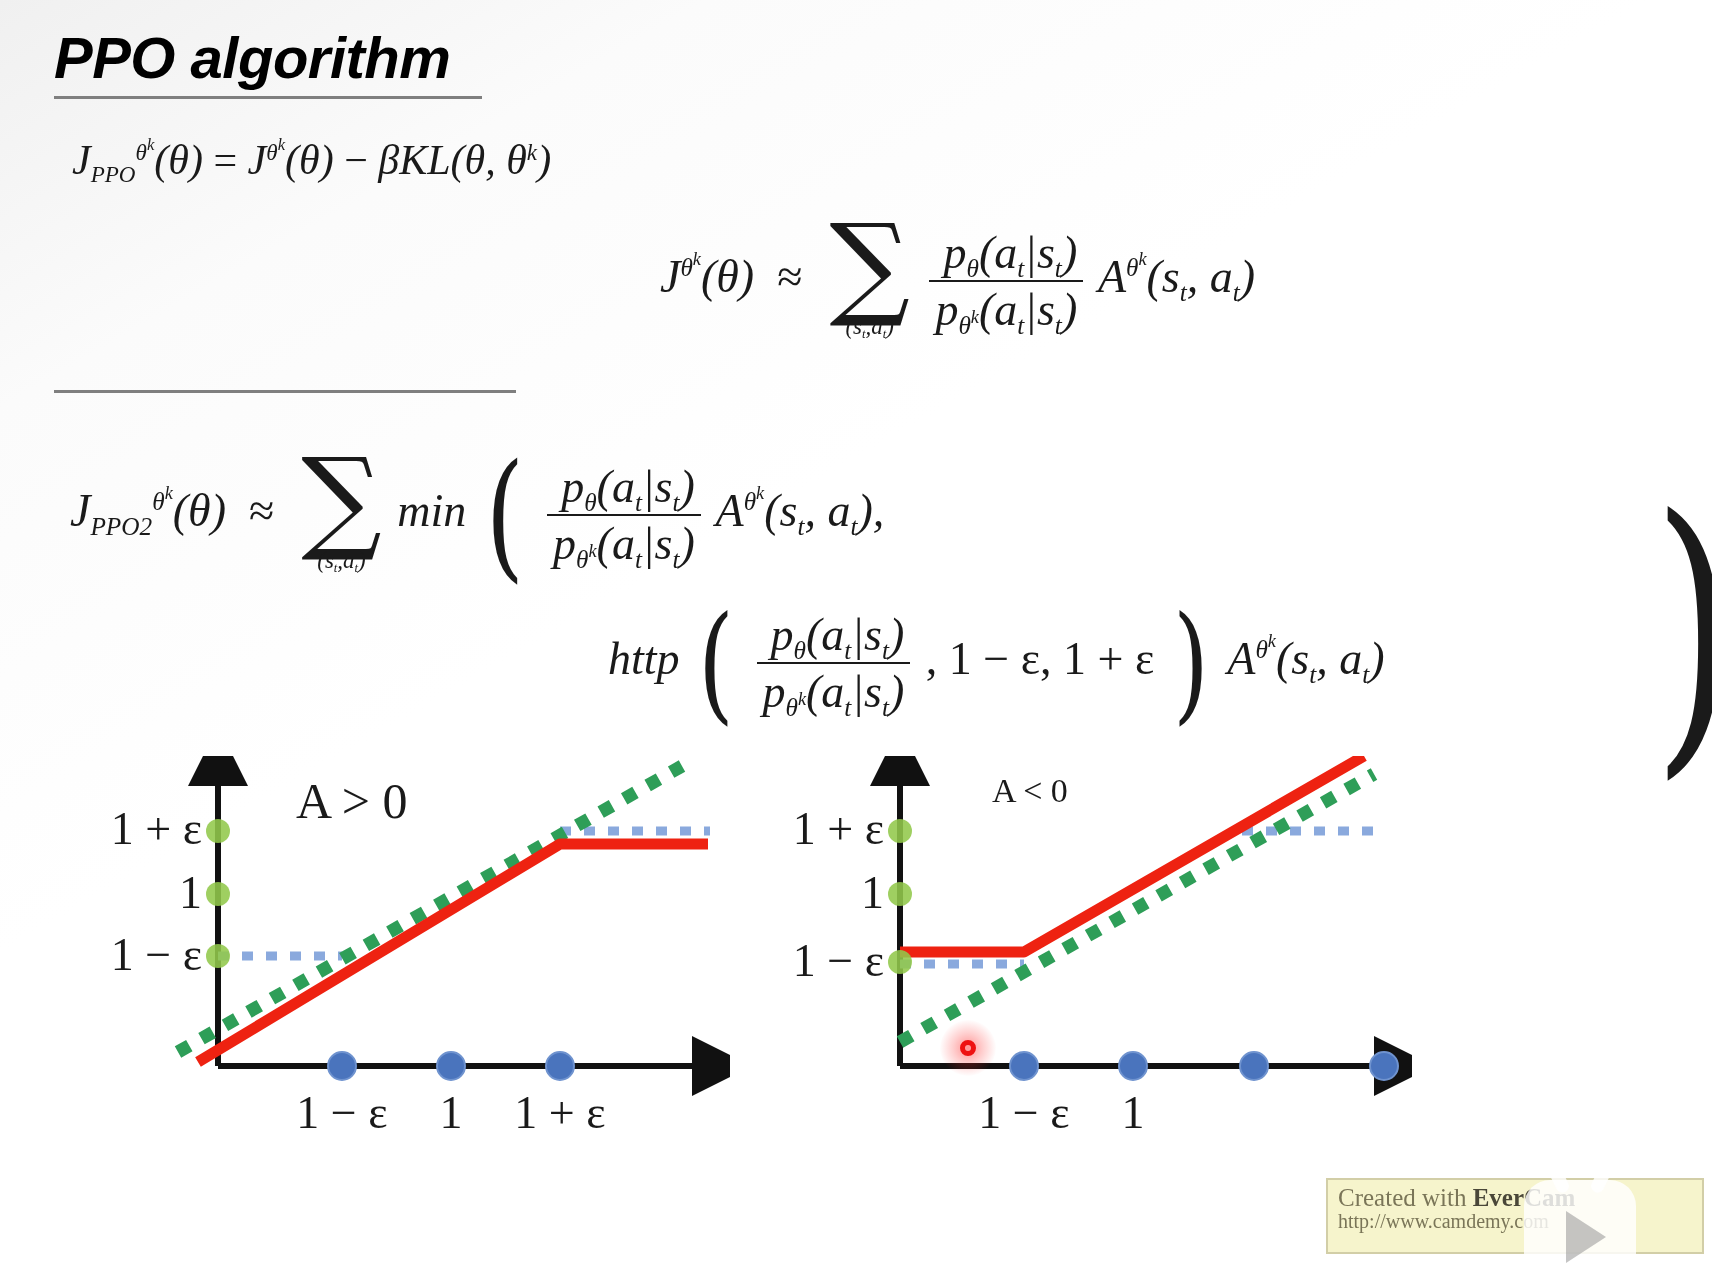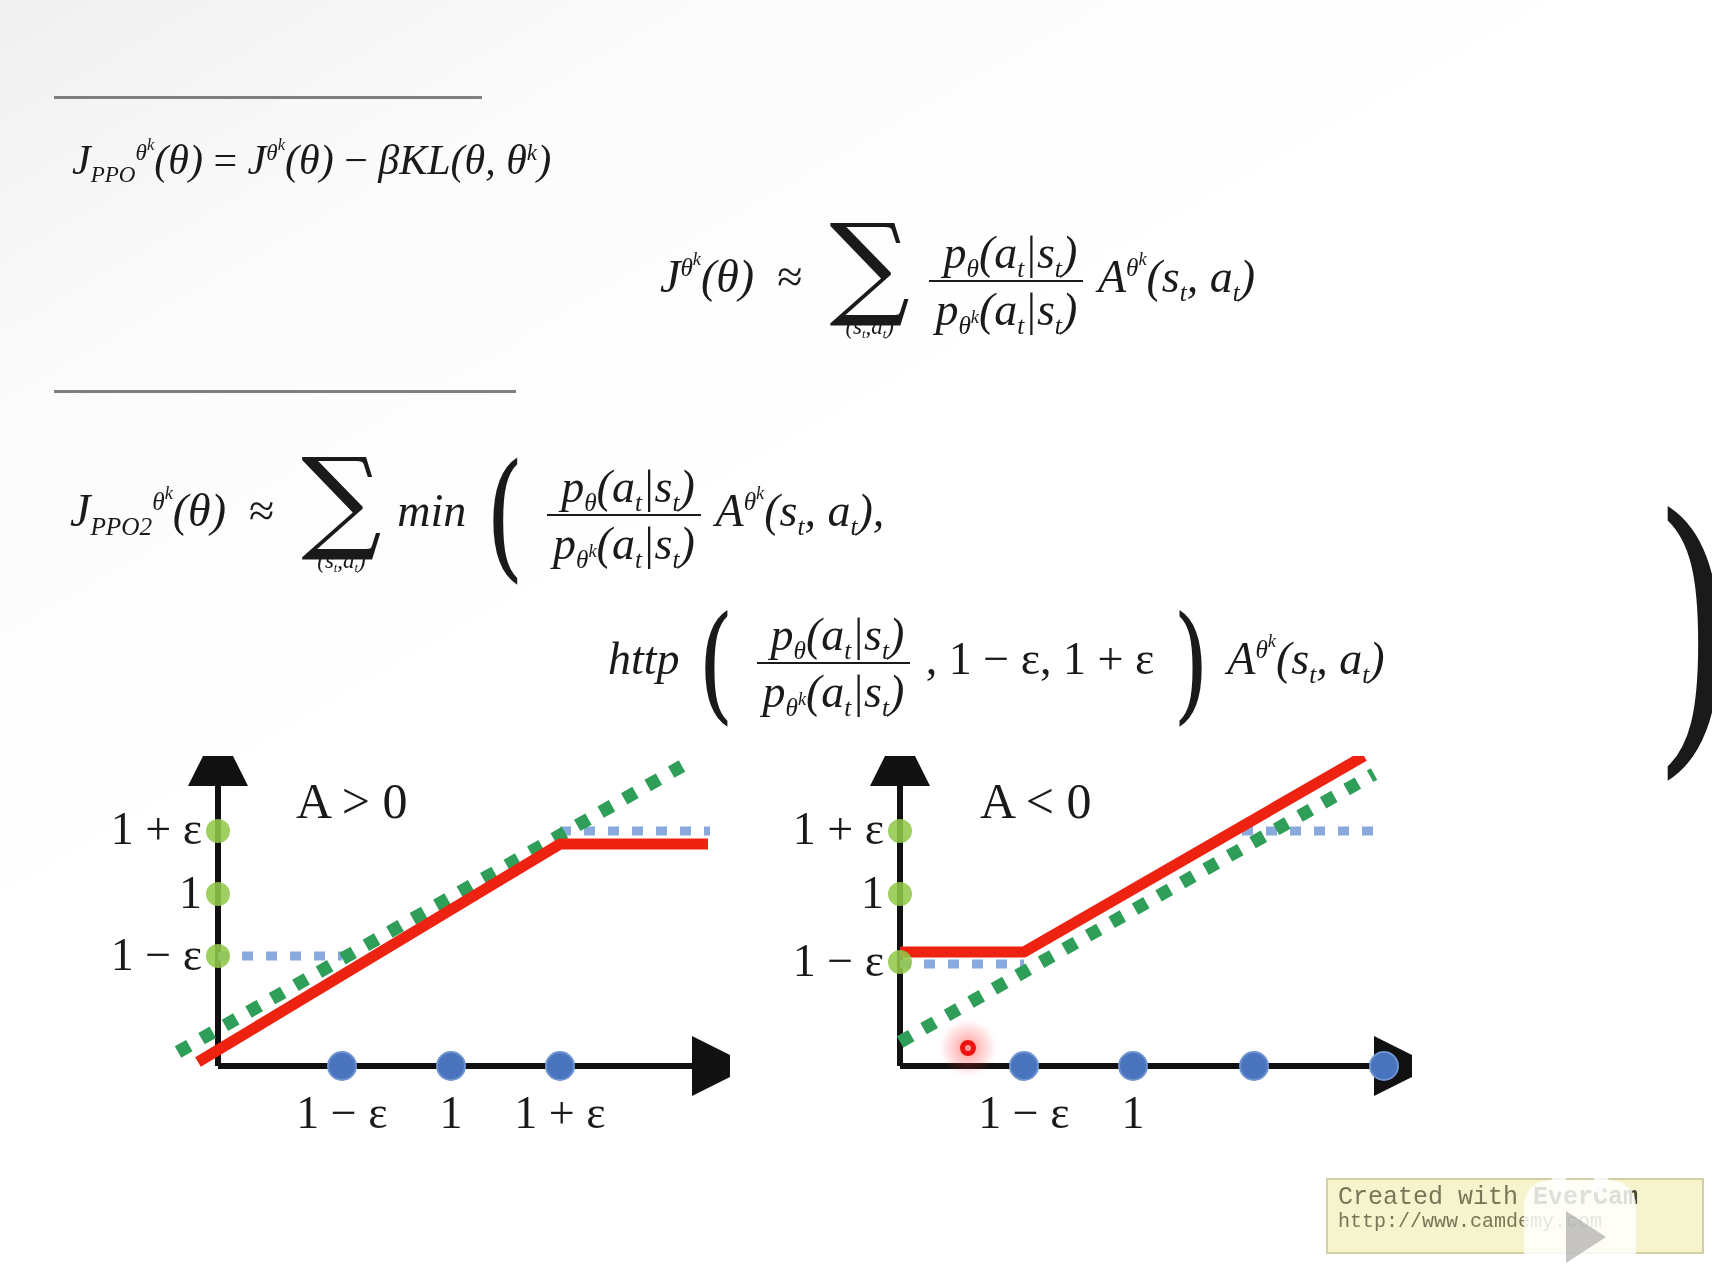--- a/index.html
+++ b/index.html
@@ -142,21 +142,21 @@
     border: 5px solid #ee1111;
     box-sizing: border-box;
   }
 
   
   #watermark {
     position: absolute;
     background: #f6f4c8;
     border: 2px solid #cfcaa0;
     box-sizing: border-box;
-    font-family: Liberation Mono, monospace;
+    font-family: Liberation Serif, serif;
     color: #6f6a4a;
     line-height: 1.08;
     padding: 4px 8px 0 10px;
     opacity: 0.92;
   }
   #watermark .wline1 { font-size: 25px; }
   #watermark .wline1 b { color: #3b3828; }
   #watermark .wline2 { font-size: 20px; }
 
   #playbtn {
@@ -181,20 +181,21 @@
     border-left: 40px solid rgba(150,150,150,0.55);
     border-top: 26px solid transparent;
     border-bottom: 26px solid transparent;
   }
 </style>
 </head>
 <body>
 
 <div id="slide">
 
+  <div class="heading" style="left:54px; top:24px; font-size:58px;">PPO algorithm</div>
   <div class="heading-rule" style="left:54px; top:96px; width:428px;"></div>
 
   <div class="math" style="left:72px; top:136px; font-size:42px;">
     <span><i>J</i><sub>PPO</sub><sup>θ<sup>k</sup></sup>(θ)</span>
     <span class="up"> = </span>
     <span><i>J</i><sup>θ<sup>k</sup></sup>(θ)</span>
     <span class="up"> − </span>
     <span>β<span class="up"><i>KL</i></span>(θ, θ<sup>k</sup>)</span>
   </div>
 
@@ -317,21 +318,21 @@
 
     <div class="laser" style="left:216px; top:292px;"></div>
 
     <div class="axis-label" style="left:0px; top:46px; width:132px; text-align:right; font-size:46px;">1 + ε</div>
     <div class="axis-label" style="left:0px; top:110px; width:132px; text-align:right; font-size:46px;">1</div>
     <div class="axis-label" style="left:0px; top:178px; width:132px; text-align:right; font-size:46px;">1 − ε</div>
 
     <div class="axis-label" style="left:202px; top:330px; width:140px; text-align:center; font-size:46px;">1 − ε</div>
     <div class="axis-label" style="left:349px; top:330px; width:64px; text-align:center; font-size:46px;">1</div>
 
-    <div class="cond-label" style="left:228px; top:16px; font-size:50px;">A &lt; 0</div>
+    <div class="cond-label" style="left:240px; top:16px; font-size:34px;">A &lt; 0</div>
   </div>
 
   <div id="watermark" style="left:1326px; top:1178px; width:378px; height:76px;">
     <div class="wline1">
       <span>Created with </span><b>EverCam</b>
     </div>
     <div class="wline2">http://www.camdemy.com</div>
   </div>
 
   <div id="playbtn" style="left:1524px; top:1180px;">

